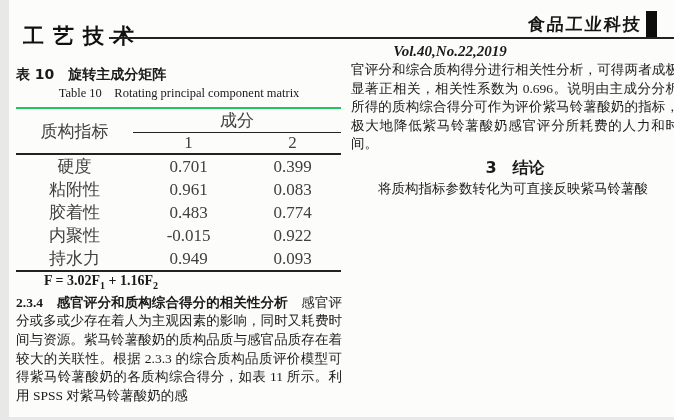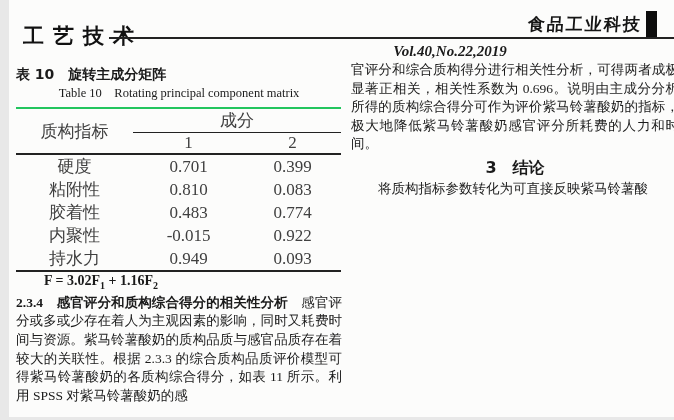--- a/index.html
+++ b/index.html
@@ -163,21 +163,21 @@
         </tr>
       </thead>
       <tbody>
         <tr>
           <td>硬度</td>
           <td>0.701</td>
           <td>0.399</td>
         </tr>
         <tr>
           <td>粘附性</td>
-          <td>0.810</td>
+          <td>0.961</td>
           <td>0.083</td>
         </tr>
         <tr>
           <td>胶着性</td>
           <td>0.483</td>
           <td>0.774</td>
         </tr>
         <tr>
           <td>内聚性</td>
           <td>-0.015</td>

